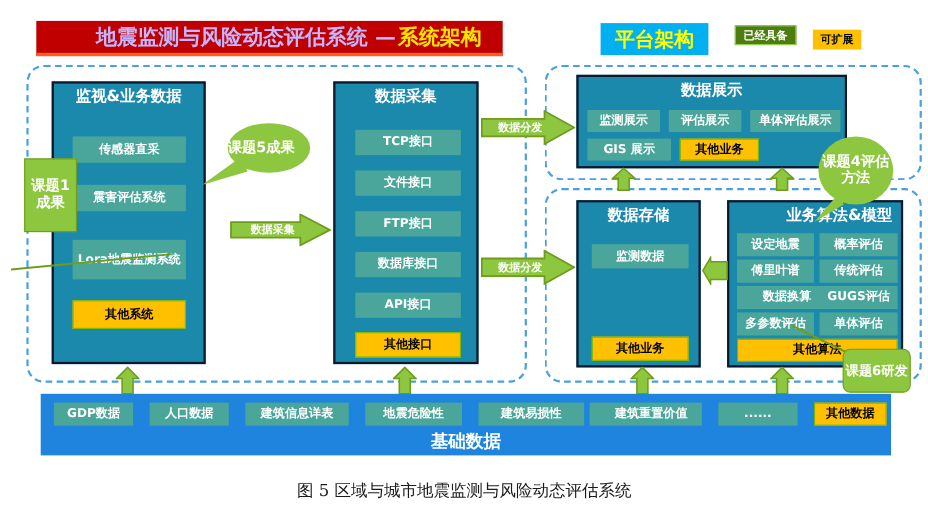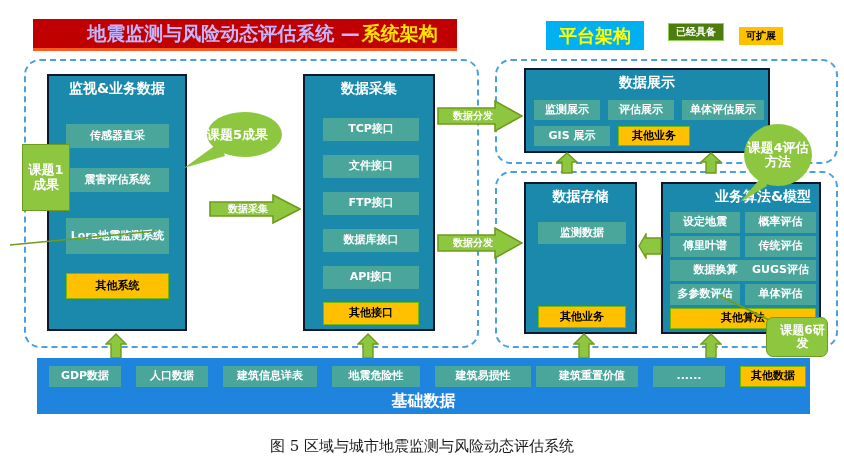--- a/index.html
+++ b/index.html
@@ -177,21 +177,21 @@
     background: #8dc63f;
     border: 1.5px solid #6f9c1b;
     color: #ffffff; font-weight: bold;
     display: flex; align-items: center; justify-content: center;
     text-align: center; line-height: 1.08;
   }
   #callout-t5 { left: 207px; top: 112px; width: 75px; height: 45px; font-size: 13px; }
   #callout-t4 { left: 744px; top: 124px; width: 68px; height: 62px; font-size: 13px; }
   #callout-t1 { left: 22px; top: 144px; width: 48px; height: 67px; font-size: 13px; }
   #callout-t6 { left: 766px; top: 317px; width: 62px; height: 40px; font-size: 12px;
-                border-radius: 7px; padding-left: 11px; }
+                border-radius: 7px; }
 
   
   #caption {
     left: 0; top: 437px; width: 844px;
     text-align: center;
     color: #1a1a1a; font-size: 15px;
     font-family: "DejaVu Serif", "Liberation Serif", serif;
   }
 </style>
 </head>

